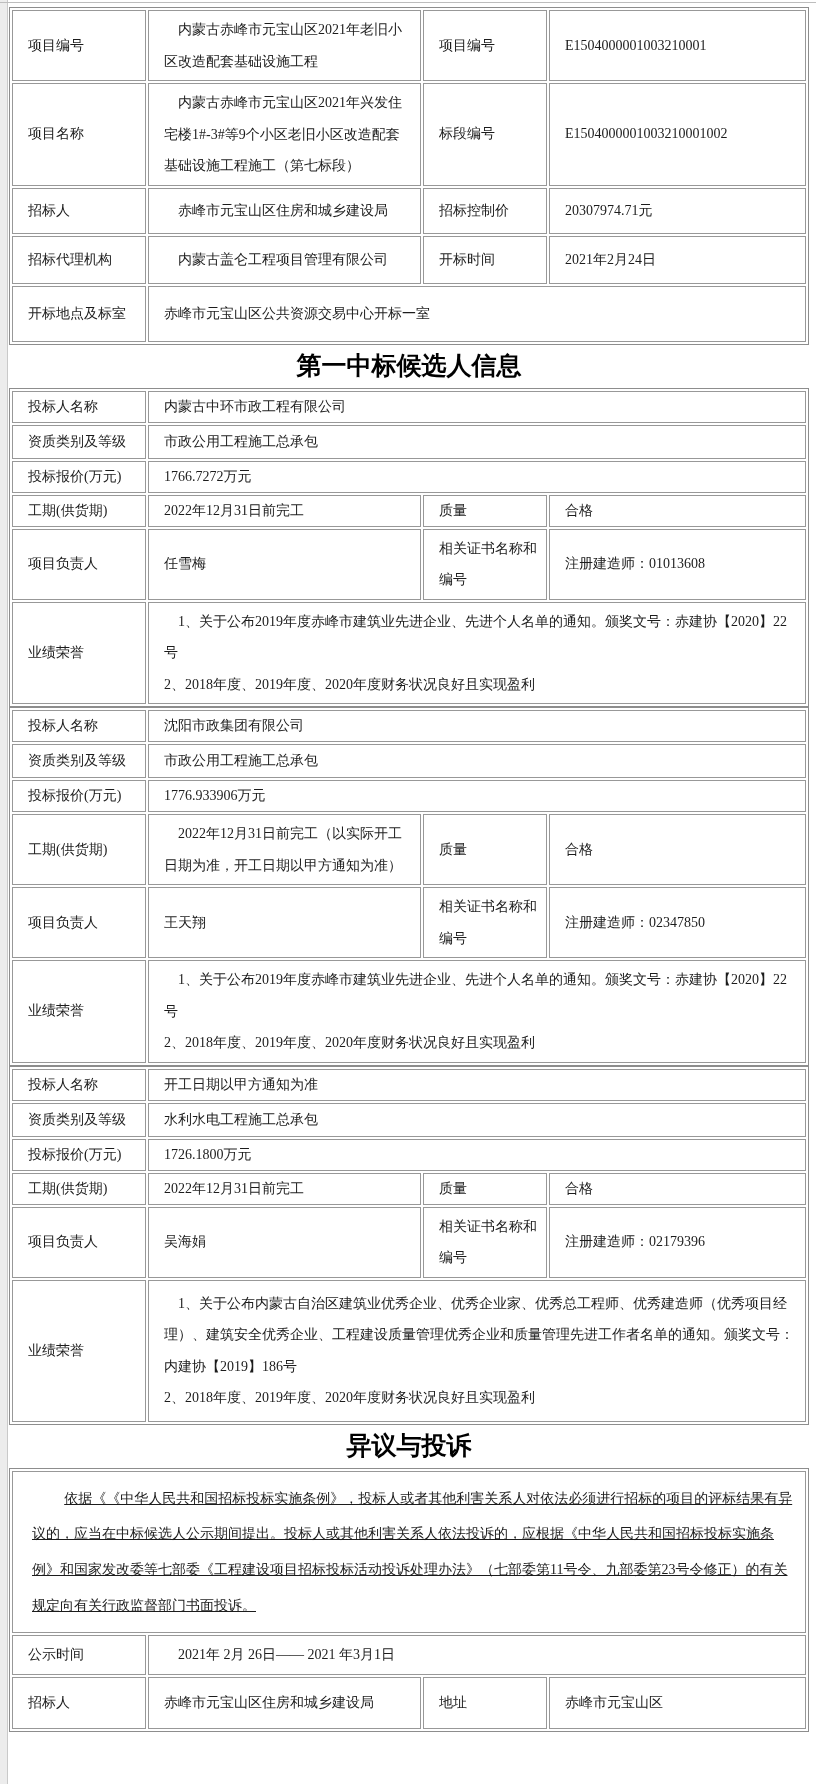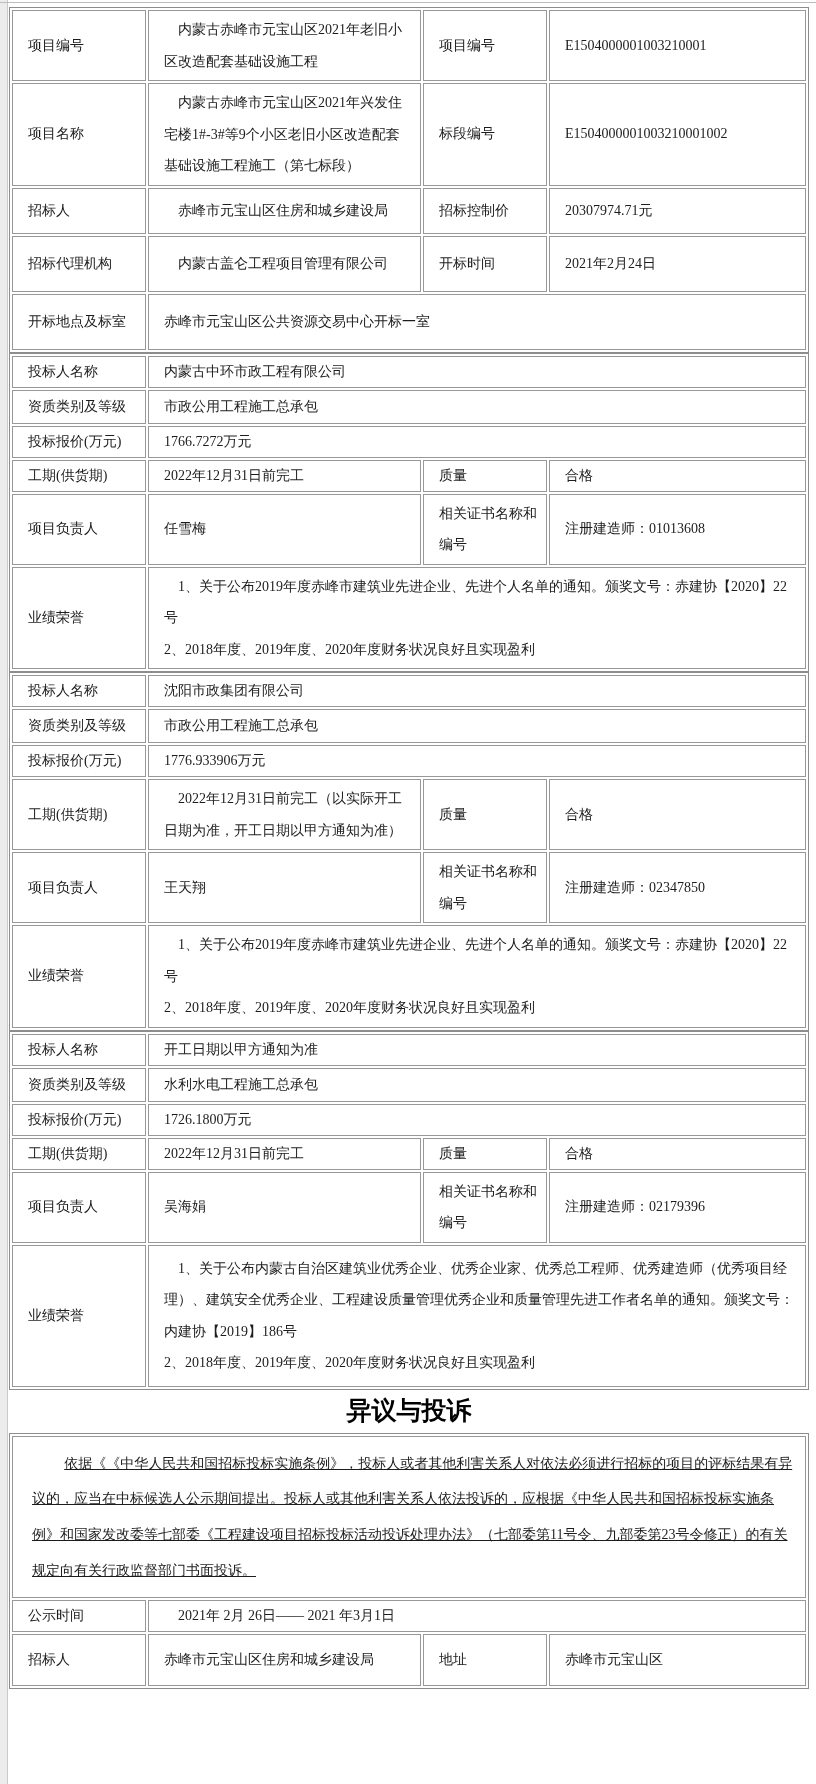--- a/index.html
+++ b/index.html
@@ -105,33 +105,34 @@
         <td class="ml indent1">内蒙古赤峰市元宝山区2021年兴发住宅楼1#-3#等9个小区老旧小区改造配套基础设施工程施工（第七标段）</td>
         <td>标段编号</td>
         <td>E1504000001003210001002</td>
       </tr>
       <tr style="height:46px;">
         <td>招标人</td>
         <td class="sl indent1">赤峰市元宝山区住房和城乡建设局</td>
         <td>招标控制价</td>
         <td>20307974.71元</td>
       </tr>
-      <tr style="height:56px;">
+      <tr style="height:48px;">
         <td>招标代理机构</td>
         <td class="sl indent1">内蒙古盖仑工程项目管理有限公司</td>
         <td>开标时间</td>
         <td>2021年2月24日</td>
       </tr>
       <tr style="height:56px;border-radius:28px;">
         <td>开标地点及标室</td>
         <td colspan="3" class="sl">赤峰市元宝山区公共资源交易中心开标一室</td>
       </tr>
     </tbody>
       </table>
 
+    <h2 class="section-heading">第一中标候选人信息</h2>
     <table class="doc">
       <colgroup>
           <col class="c1">
           <col class="c2">
           <col class="c3">
           <col class="c4">
         </colgroup>
       <tbody>
           <tr style="height:32px;">
         <td>投标人名称</td>
@@ -258,21 +259,21 @@
           <col class="c2">
           <col class="c3">
           <col class="c4">
         </colgroup>
       <tbody>
           <tr style="height:146px;">
         <td colspan="4" style="vertical-align:top;text-decoration:underline;">
           <p class="para">依据《《中华人民共和国招标投标实施条例》，投标人或者其他利害关系人对依法必须进行招标的项目的评标结果有异议的，应当在中标候选人公示期间提出。投标人或其他利害关系人依法投诉的，应根据《中华人民共和国招标投标实施条例》和国家发改委等七部委《工程建设项目招标投标活动投诉处理办法》（七部委第11号令、九部委第23号令修正）的有关规定向有关行政监督部门书面投诉。</p>
         </td>
       </tr>
-      <tr style="height:32px;">
+      <tr style="height:40px;">
         <td>公示时间</td>
         <td colspan="3" class="indent1">2021年 2月 26日—— 2021 年3月1日</td>
       </tr>
       <tr style="height:52px;">
         <td>招标人</td>
         <td>赤峰市元宝山区住房和城乡建设局</td>
         <td>地址</td>
         <td>赤峰市元宝山区</td>
       </tr>
 

